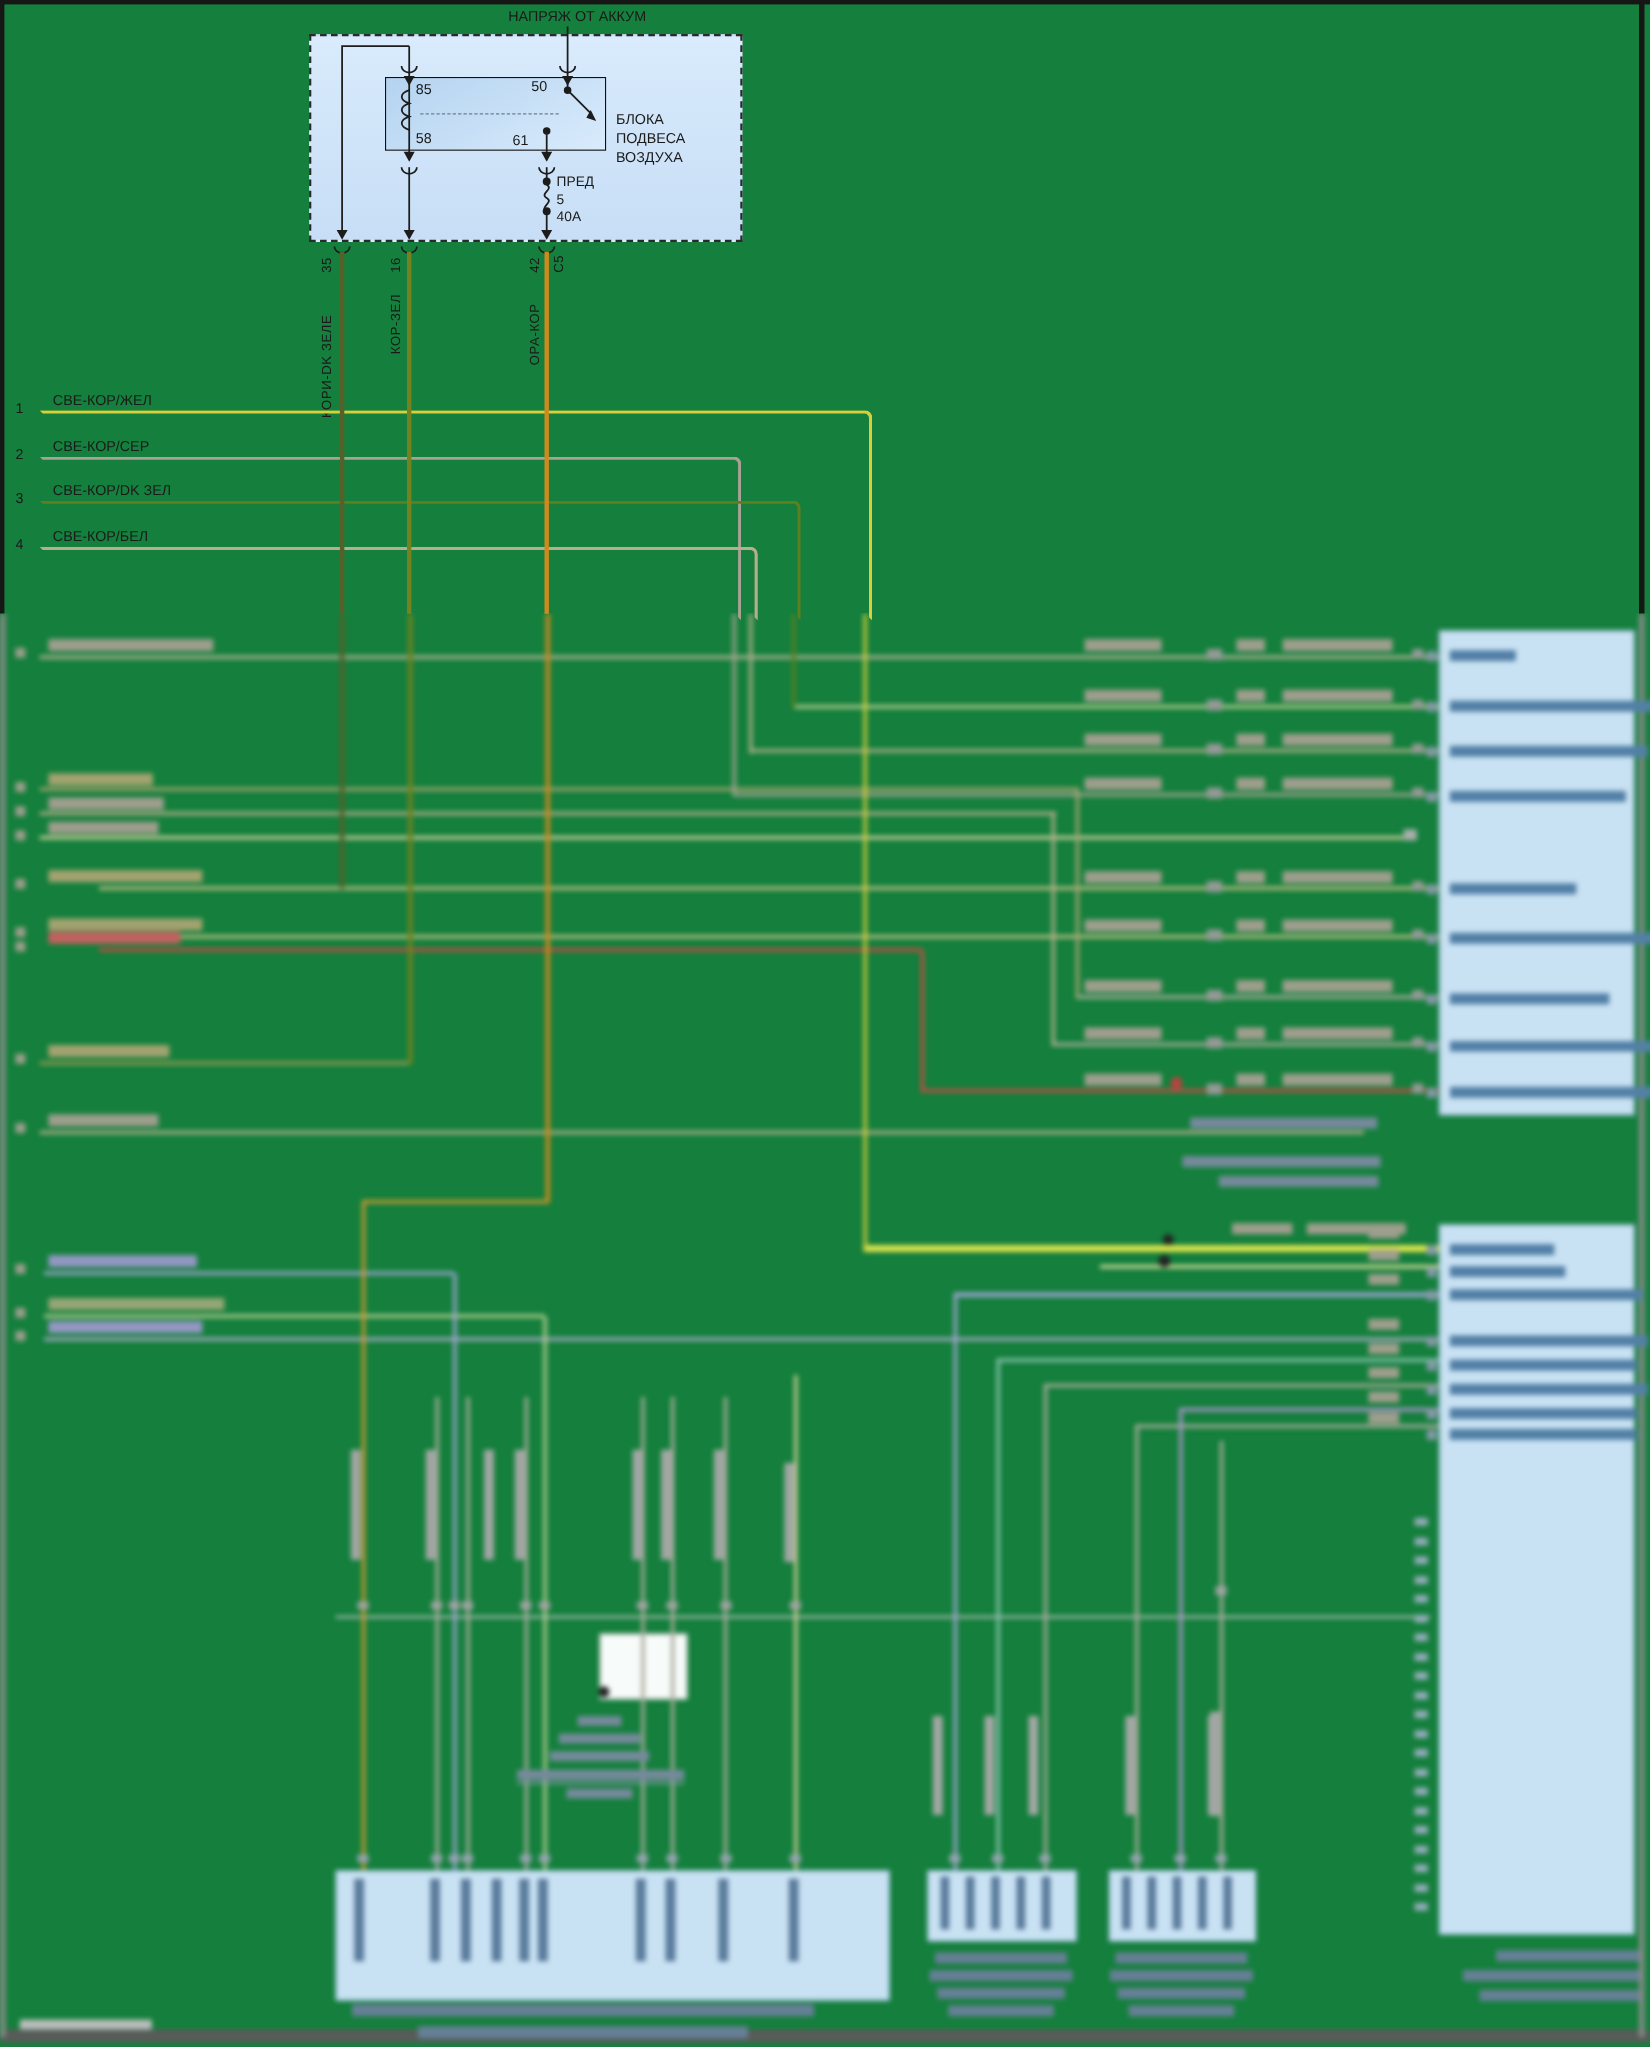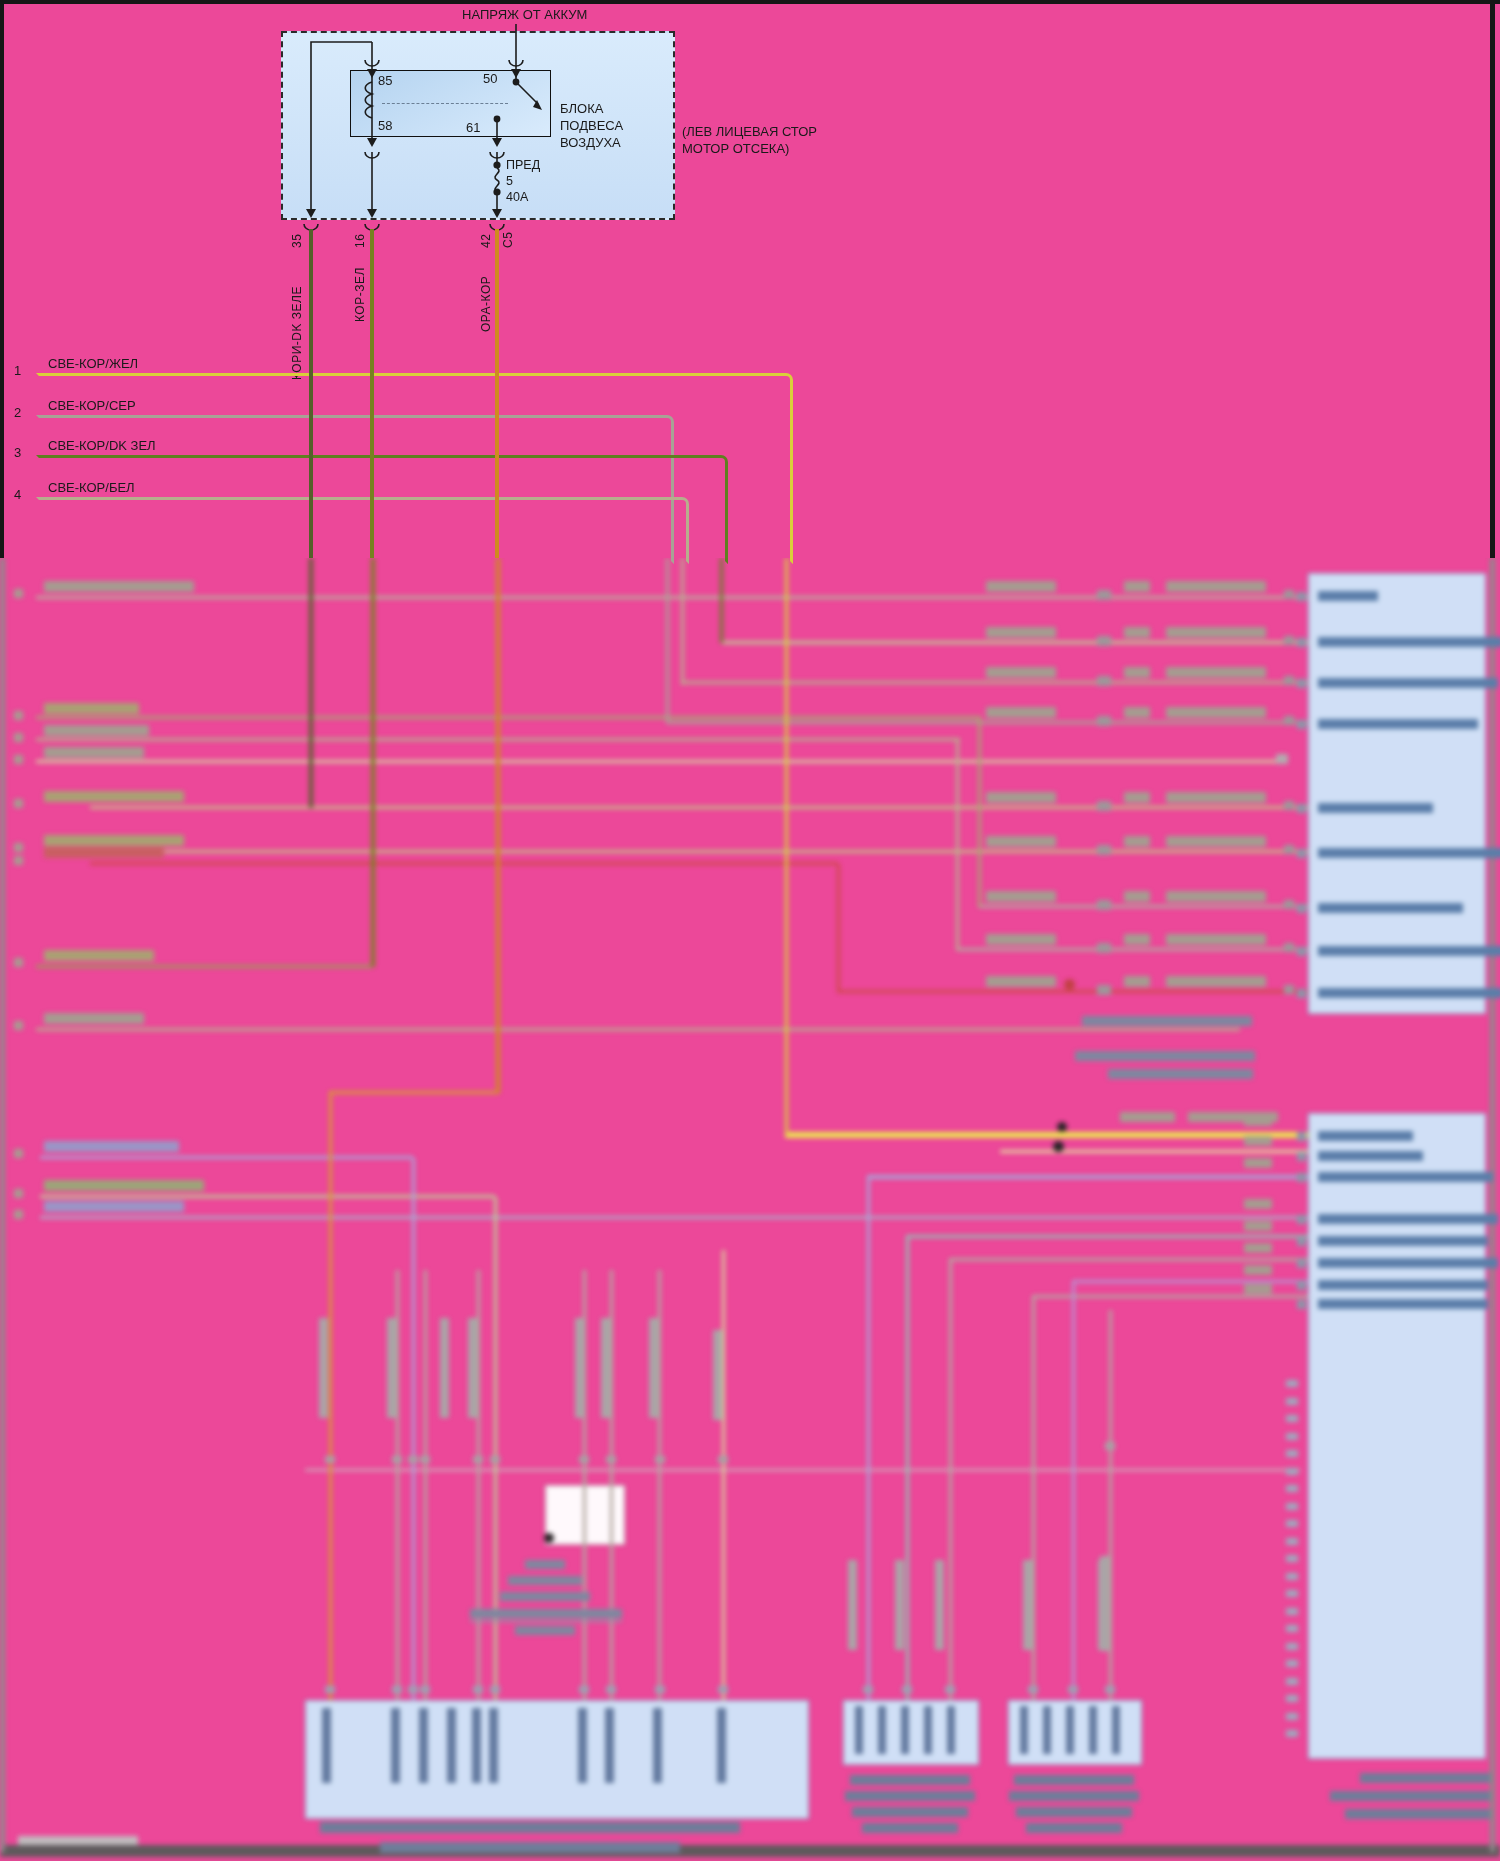--- a/index.html
+++ b/index.html
@@ -1,16 +1,16 @@
 <!DOCTYPE html>
 <html><head>
 <meta charset="utf-8">
 <style>
   html,body{margin:0;padding:0;background:#e8e8e8;font-family:"Liberation Sans",sans-serif;}
-  #page{position:relative;width:1500px;height:1861px;background:#ec4899;overflow:hidden;margin:0 auto;}
+  #page{position:relative;width:1500px;height:1861px;background:#15803d;overflow:hidden;margin:0 auto;}
   .abs{position:absolute;}
   .txt{position:absolute;color:#1a1a1a;font-size:13px;line-height:17px;white-space:pre;}
   .vt{position:absolute;writing-mode:vertical-rl;transform:rotate(180deg);color:#1a1a1a;font-size:12px;letter-spacing:.5px;white-space:nowrap;}
   .border{position:absolute;background:#161616;}
   .dashedbox{position:absolute;border:2px dashed #2a2a2a;background:linear-gradient(180deg,#d9ebfc 0%,#c7def6 100%);}
   .relaybox{position:absolute;border:1.6px solid #101010;background:linear-gradient(150deg,#b4d3f0 0%,#d9ebfc 100%);}
   .corner{position:absolute;border-style:solid;border-color:transparent;background:transparent;}
   #blurzone{position:absolute;left:0;top:558px;width:1500px;height:1303px;overflow:hidden;}
   #blurcanvas{position:absolute;left:0;top:-558px;width:1500px;height:1861px;filter:blur(2.6px);opacity:.97;}
   .bluebox{position:absolute;border:1.5px solid #7fa3c8;background:#cfe5f9;}
@@ -34,23 +34,20 @@
 
   <div class="txt" style="left:378px;top:72px;">85</div>
   <div class="txt" style="left:378px;top:117px;">58</div>
   <div class="txt" style="left:483px;top:70px;">50</div>
   <div class="txt" style="left:466px;top:119px;">61</div>
 
   <div class="txt" style="left:560px;top:66px;">
     <div>БЛОКА</div><div>ПОДВЕСА</div><div>ВОЗДУХА</div>
   </div>
 
-  <div class="txt" style="left:682px;top:89px;">
-    <div>(ЛЕВ ЛИЦЕВАЯ СТОР</div><div>МОТОР ОТСЕКА)</div>
-  </div>
 
   <div class="txt" style="left:506px;top:157px;font-size:12.5px;">ПРЕД</div>
   <div class="txt" style="left:506px;top:173px;font-size:12.5px;">5</div>
   <div class="txt" style="left:506px;top:189px;font-size:12.5px;">40А</div>
 
   <svg width="1500" height="560" viewBox="0 0 1500 560">
     <g stroke="#1c1c1c" stroke-width="1.6" fill="none">
       <path d="M516,24 V80"></path>
       <path d="M372,42 H311 V216"></path>
       <path d="M372,42 V145"></path>

